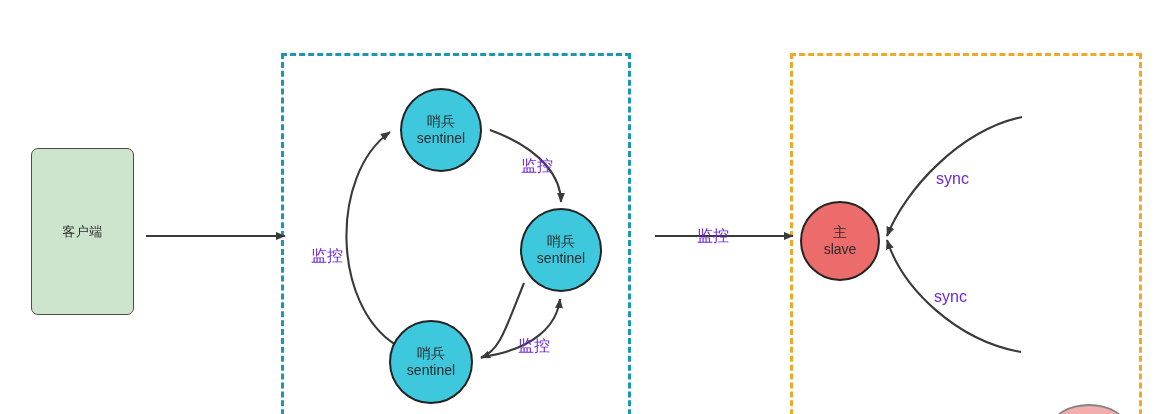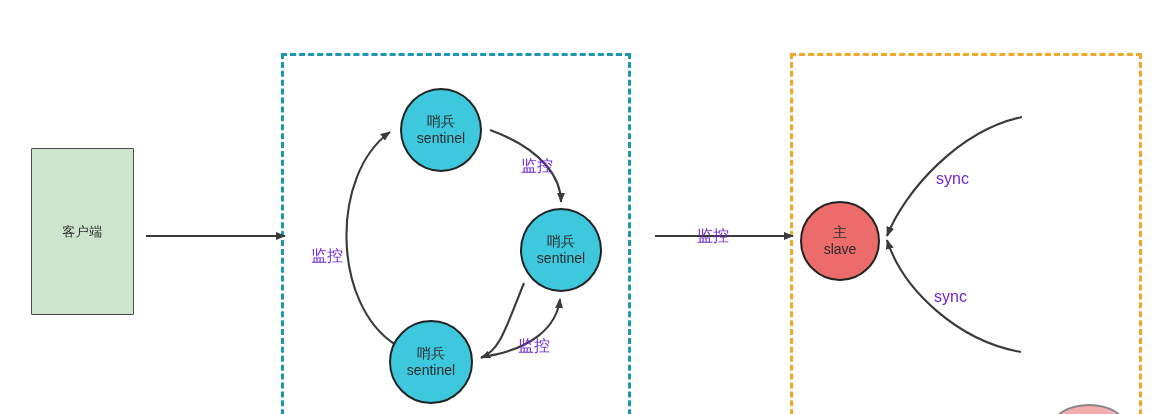--- a/index.html
+++ b/index.html
@@ -50,21 +50,21 @@
   
   .client-box {
     position: absolute;
     left: 31px;
     top: 148px;
     width: 103px;
     height: 167px;
     box-sizing: border-box;
     background: #cde5cd;
     border: 1.6px solid #4c4c4c;
-    border-radius: 1px;
+    border-radius: 7px;
     display: flex;
     align-items: center;
     justify-content: center;
   }
   .client-box .node-label {
     font-size: 13px;
     color: #2b2b2b;
     letter-spacing: 0.5px;
   }
 

